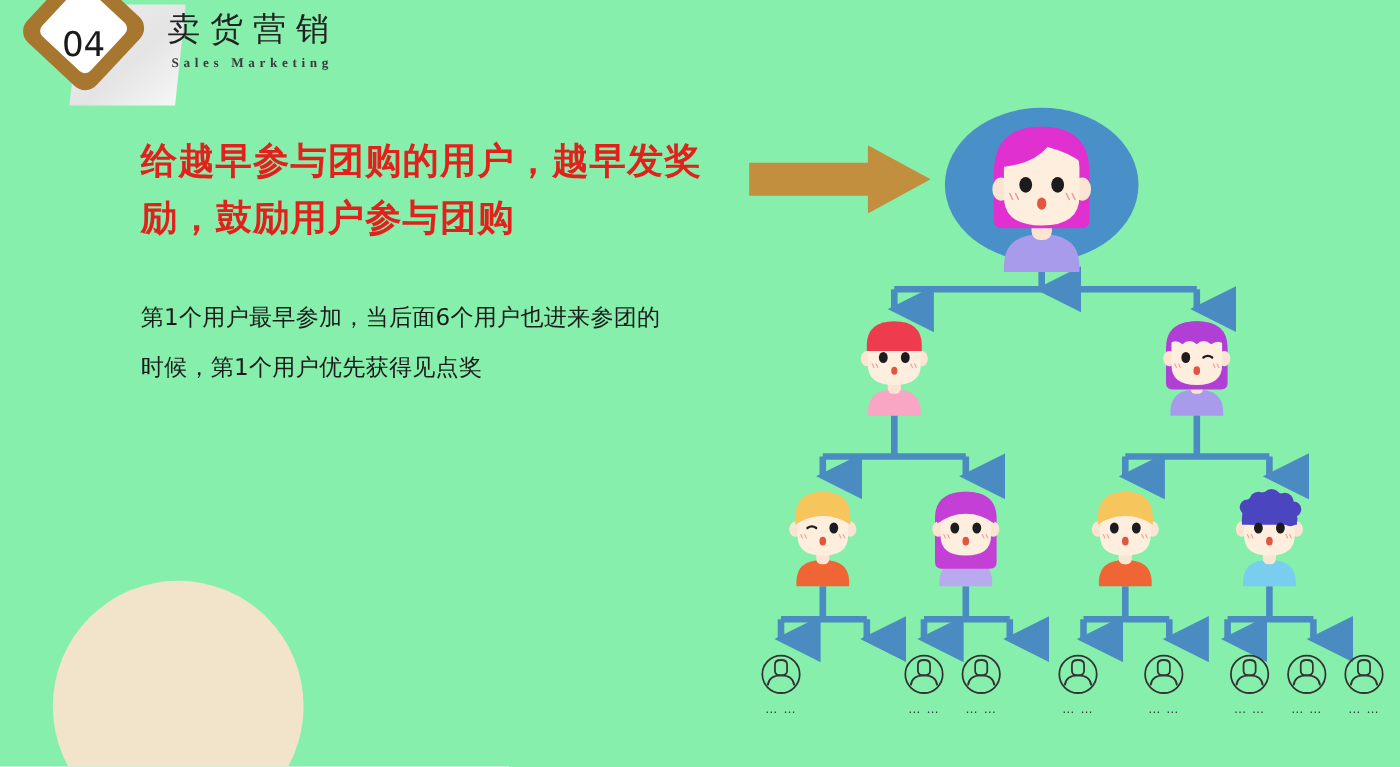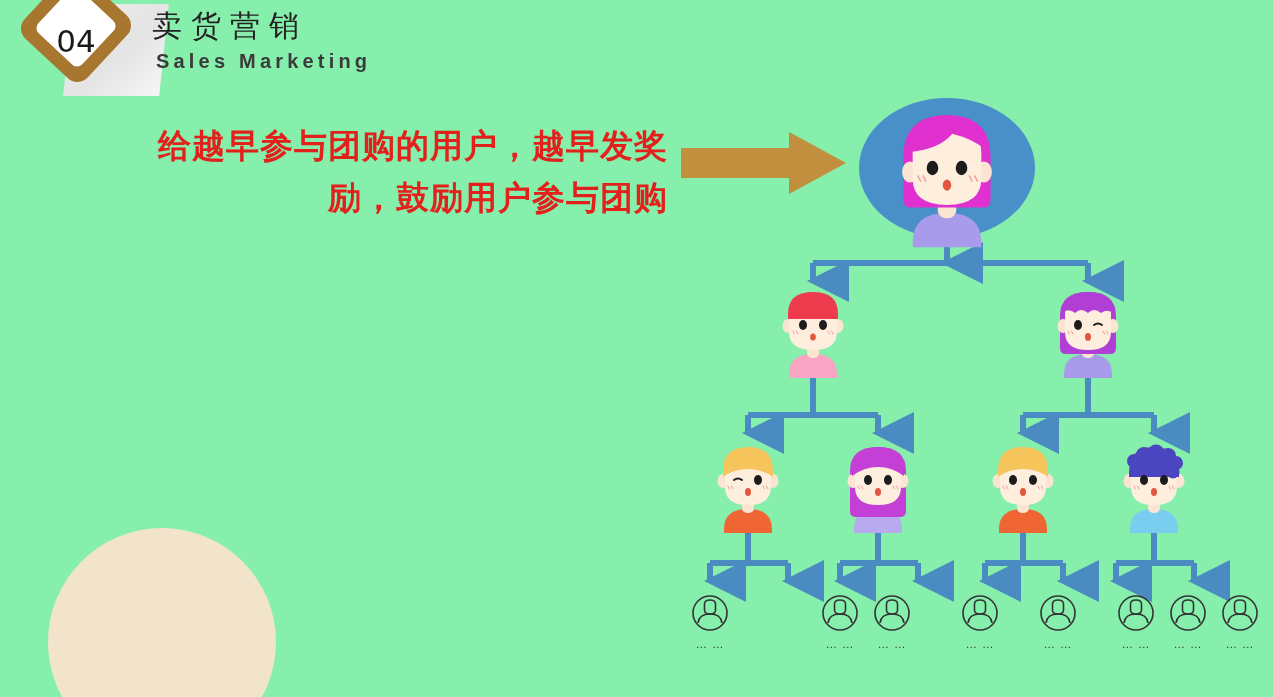--- a/index.html
+++ b/index.html
@@ -87,41 +87,40 @@
     font-size: 30px;
     color: #222222;
     font-family: "DejaVu Serif", "Liberation Serif", serif;
     letter-spacing: 9px;
     white-space: nowrap;
   }
   .brand-sub {
     position: absolute;
     left: 156px;
     top: 50px;
-    font-size: 20px;
+    font-size: 12px;
     color: #3b3b3b;
-    font-family: Liberation Sans, sans-serif;
+    font-family: Liberation Serif, serif;
     letter-spacing: 4.2px;
     white-space: nowrap;
     font-weight: bold;
   }
 
   
   .headline {
     position: absolute;
     left: 128px;
     top: 120px;
     width: 540px;
     font-size: 33px;
     line-height: 52px;
     font-weight: bold;
     color: #e2211c;
     font-family: "DejaVu Sans", "Liberation Sans", sans-serif;
     letter-spacing: 1px;
-    text-align: right;
   }
   .bodytext {
     position: absolute;
     left: 128px;
     top: 265px;
     width: 478px;
     font-size: 21px;
     line-height: 46px;
     color: #1b1b1b;
     font-family: "DejaVu Sans", "Liberation Sans", sans-serif;
@@ -167,20 +166,21 @@
     <div class="badge-diamond">
       <div class="badge-inner"></div>
     </div>
     <div class="badge-num">04</div>
   </div>
 
   <div class="brand-title">卖货营销</div>
   <div class="brand-sub">Sales Marketing</div>
 
   <div class="headline">给越早参与团购的用户，越早发奖励，鼓励用户参与团购</div>
+  <div class="bodytext">第1个用户最早参加，当后面6个用户也进来参团的时候，第1个用户优先获得见点奖</div>
 
   <svg class="gold-arrow" viewBox="0 0 165 62">
     <path d="M0 16 L108 16 L108 0 L165 31 L108 62 L108 46 L0 46 Z" fill="#c18f3e"></path>
   </svg>
 
   <svg class="tree-svg" viewBox="0 0 613 580">
     <defs>
       <marker id="arw" markerWidth="7" markerHeight="7" refX="3.5" refY="6" orient="auto" markerUnits="strokeWidth">
         <path d="M0,0 L7,0 L3.5,7 Z" fill="#4a8cc2"></path>
       </marker>

